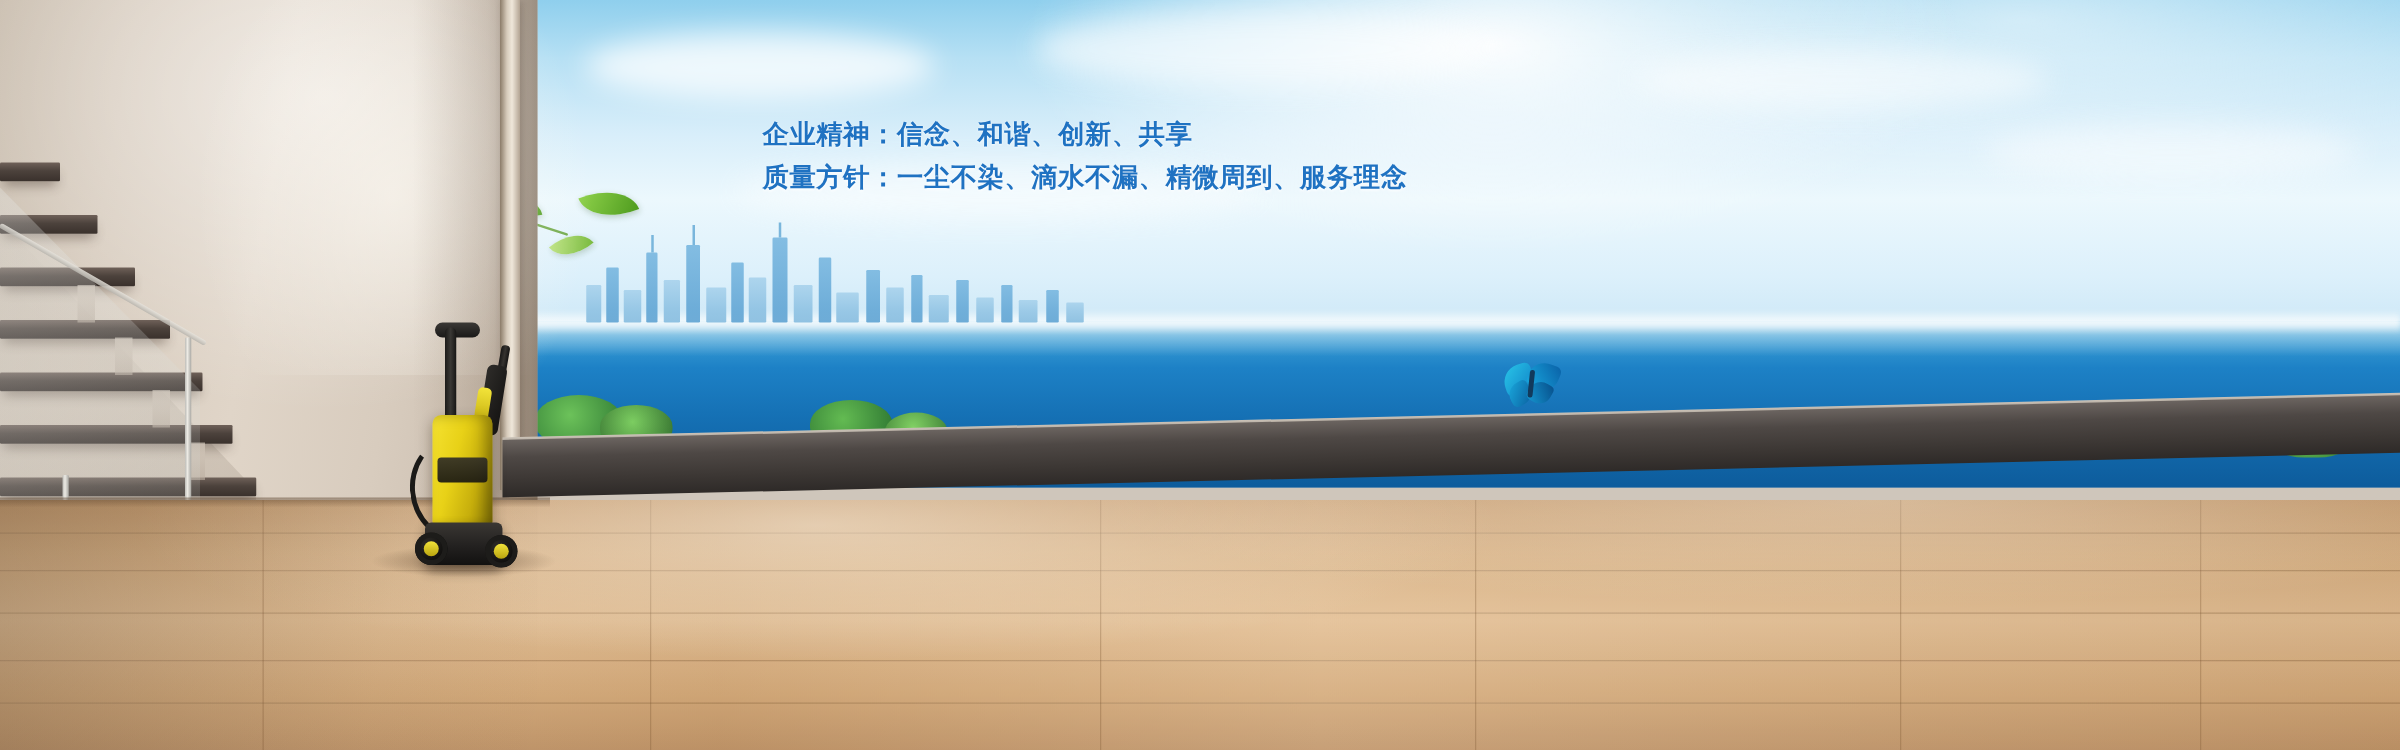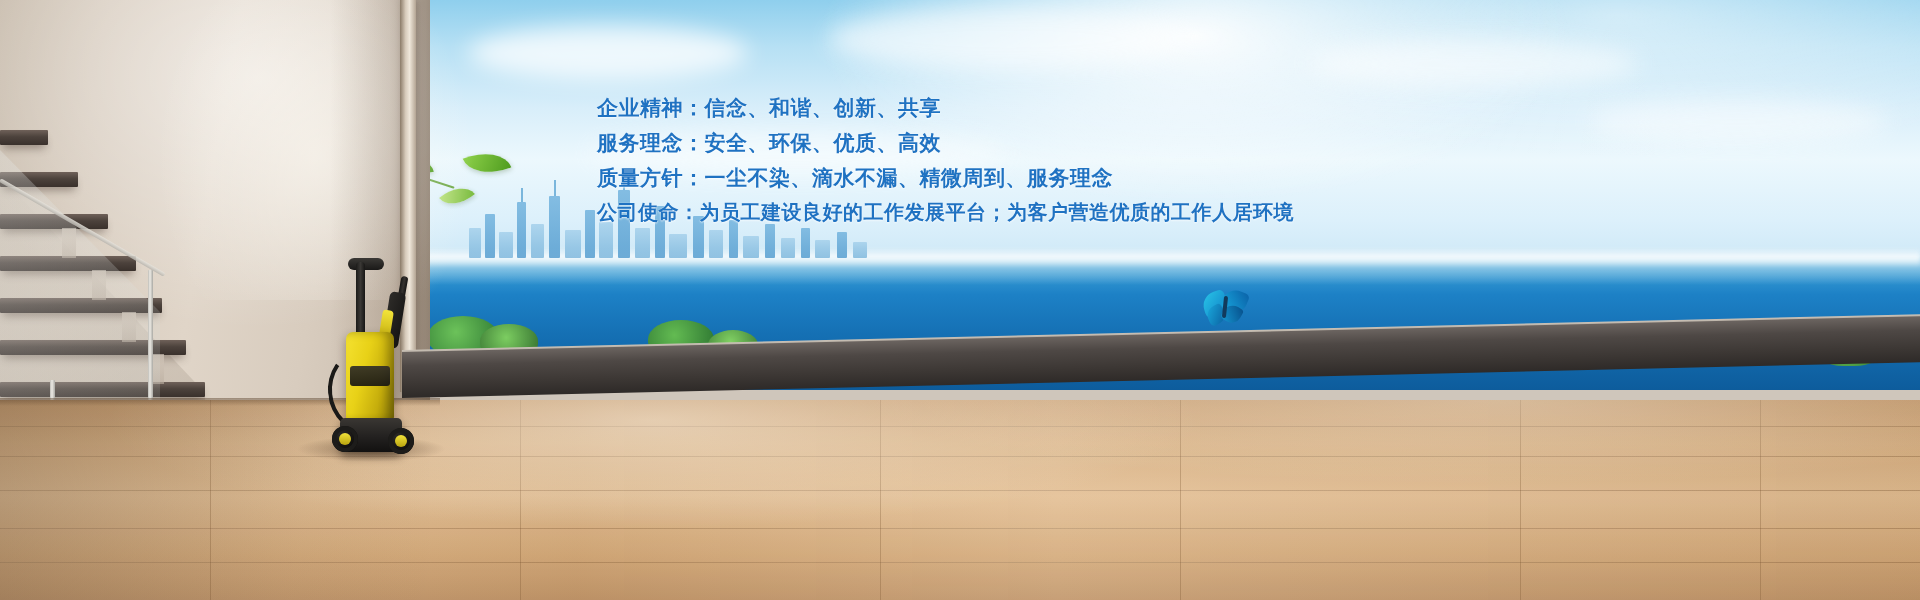--- a/index.html
+++ b/index.html
@@ -209,21 +209,21 @@
     position:absolute;left:7px;top:7px;width:12px;height:12px;border-radius:50%;
     background:linear-gradient(180deg,#f1e23a,#b9a40f);
   }
   .washer-shadow{
     position:absolute;left:296px;top:436px;width:150px;height:26px;border-radius:50%;
     background:radial-gradient(ellipse at 50% 50%,rgba(55,36,18,.45),rgba(55,36,18,0) 70%);
   }
 
   
   .mural-text{
-    position:absolute;left:597px;top:90px;width:900px;
+    position:absolute;left:610px;top:90px;width:900px;
     color:#1d6fc0;
   }
   .mline{
     font-size:21px;line-height:35px;font-weight:700;white-space:nowrap;
     letter-spacing:.5px;
     color:#1f72c2;
     text-shadow:0 1px 2px rgba(255,255,255,.75),0 0 1px rgba(255,255,255,.9);
   }
   .mline.long{font-size:20px;}
 </style>
@@ -295,23 +295,21 @@
       <div class="wing l"></div>
       <div class="wing r"></div>
       <div class="wing l2"></div>
       <div class="wing r2"></div>
       <div class="bbody"></div>
     </div>
   </div>
 
   <div class="mural-text">
     <div class="mline">企业精神：信念、和谐、创新、共享</div>
-    <div class="mline">服务理念：安全、环保、优质、高效</div>
     <div class="mline">质量方针：一尘不染、滴水不漏、精微周到、服务理念</div>
-    <div class="mline long">公司使命：为员工建设良好的工作发展平台；为客户营造优质的工作人居环境</div>
   </div>
 
   <div class="room-wall"></div>
   <div class="wall-lightpool"></div>
   <div class="wall-shadow-right"></div>
 
   <div class="stairs">
     <div class="stair-stringer"></div>
     <div class="tread" style="left:0px;top:10px;width:48px;"></div>
     <div class="tread" style="left:0px;top:52px;width:78px;"></div>

